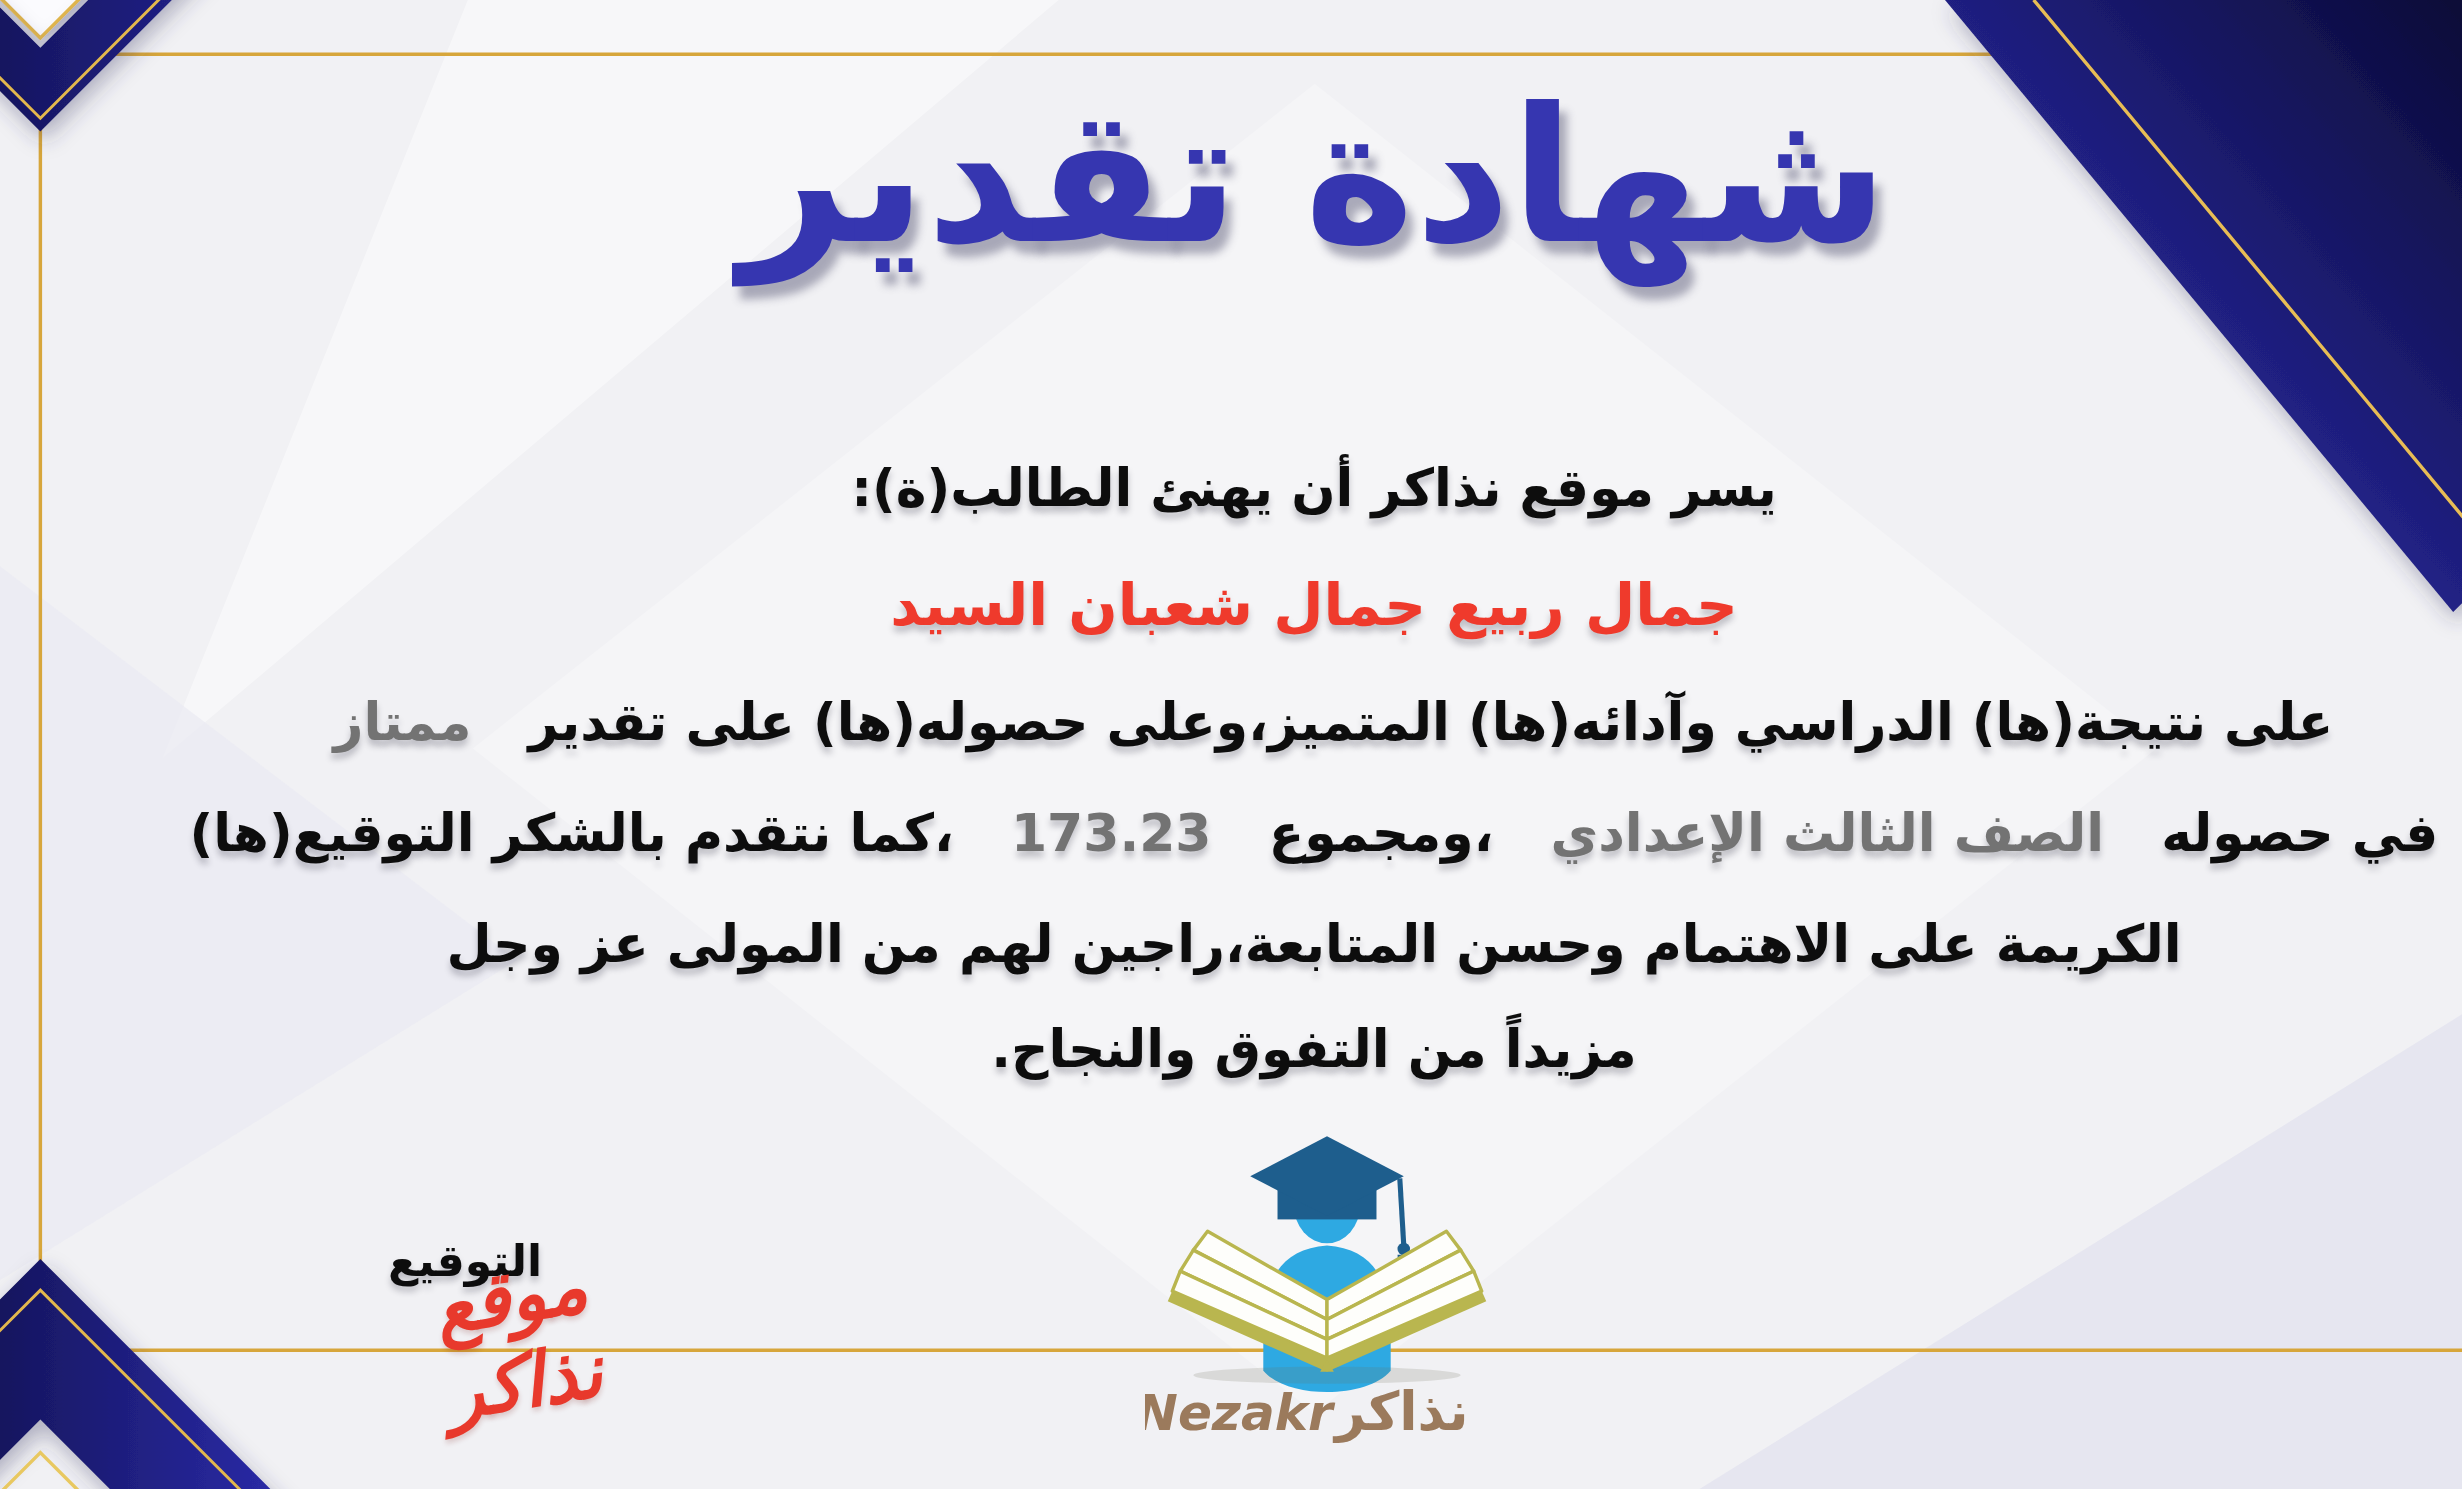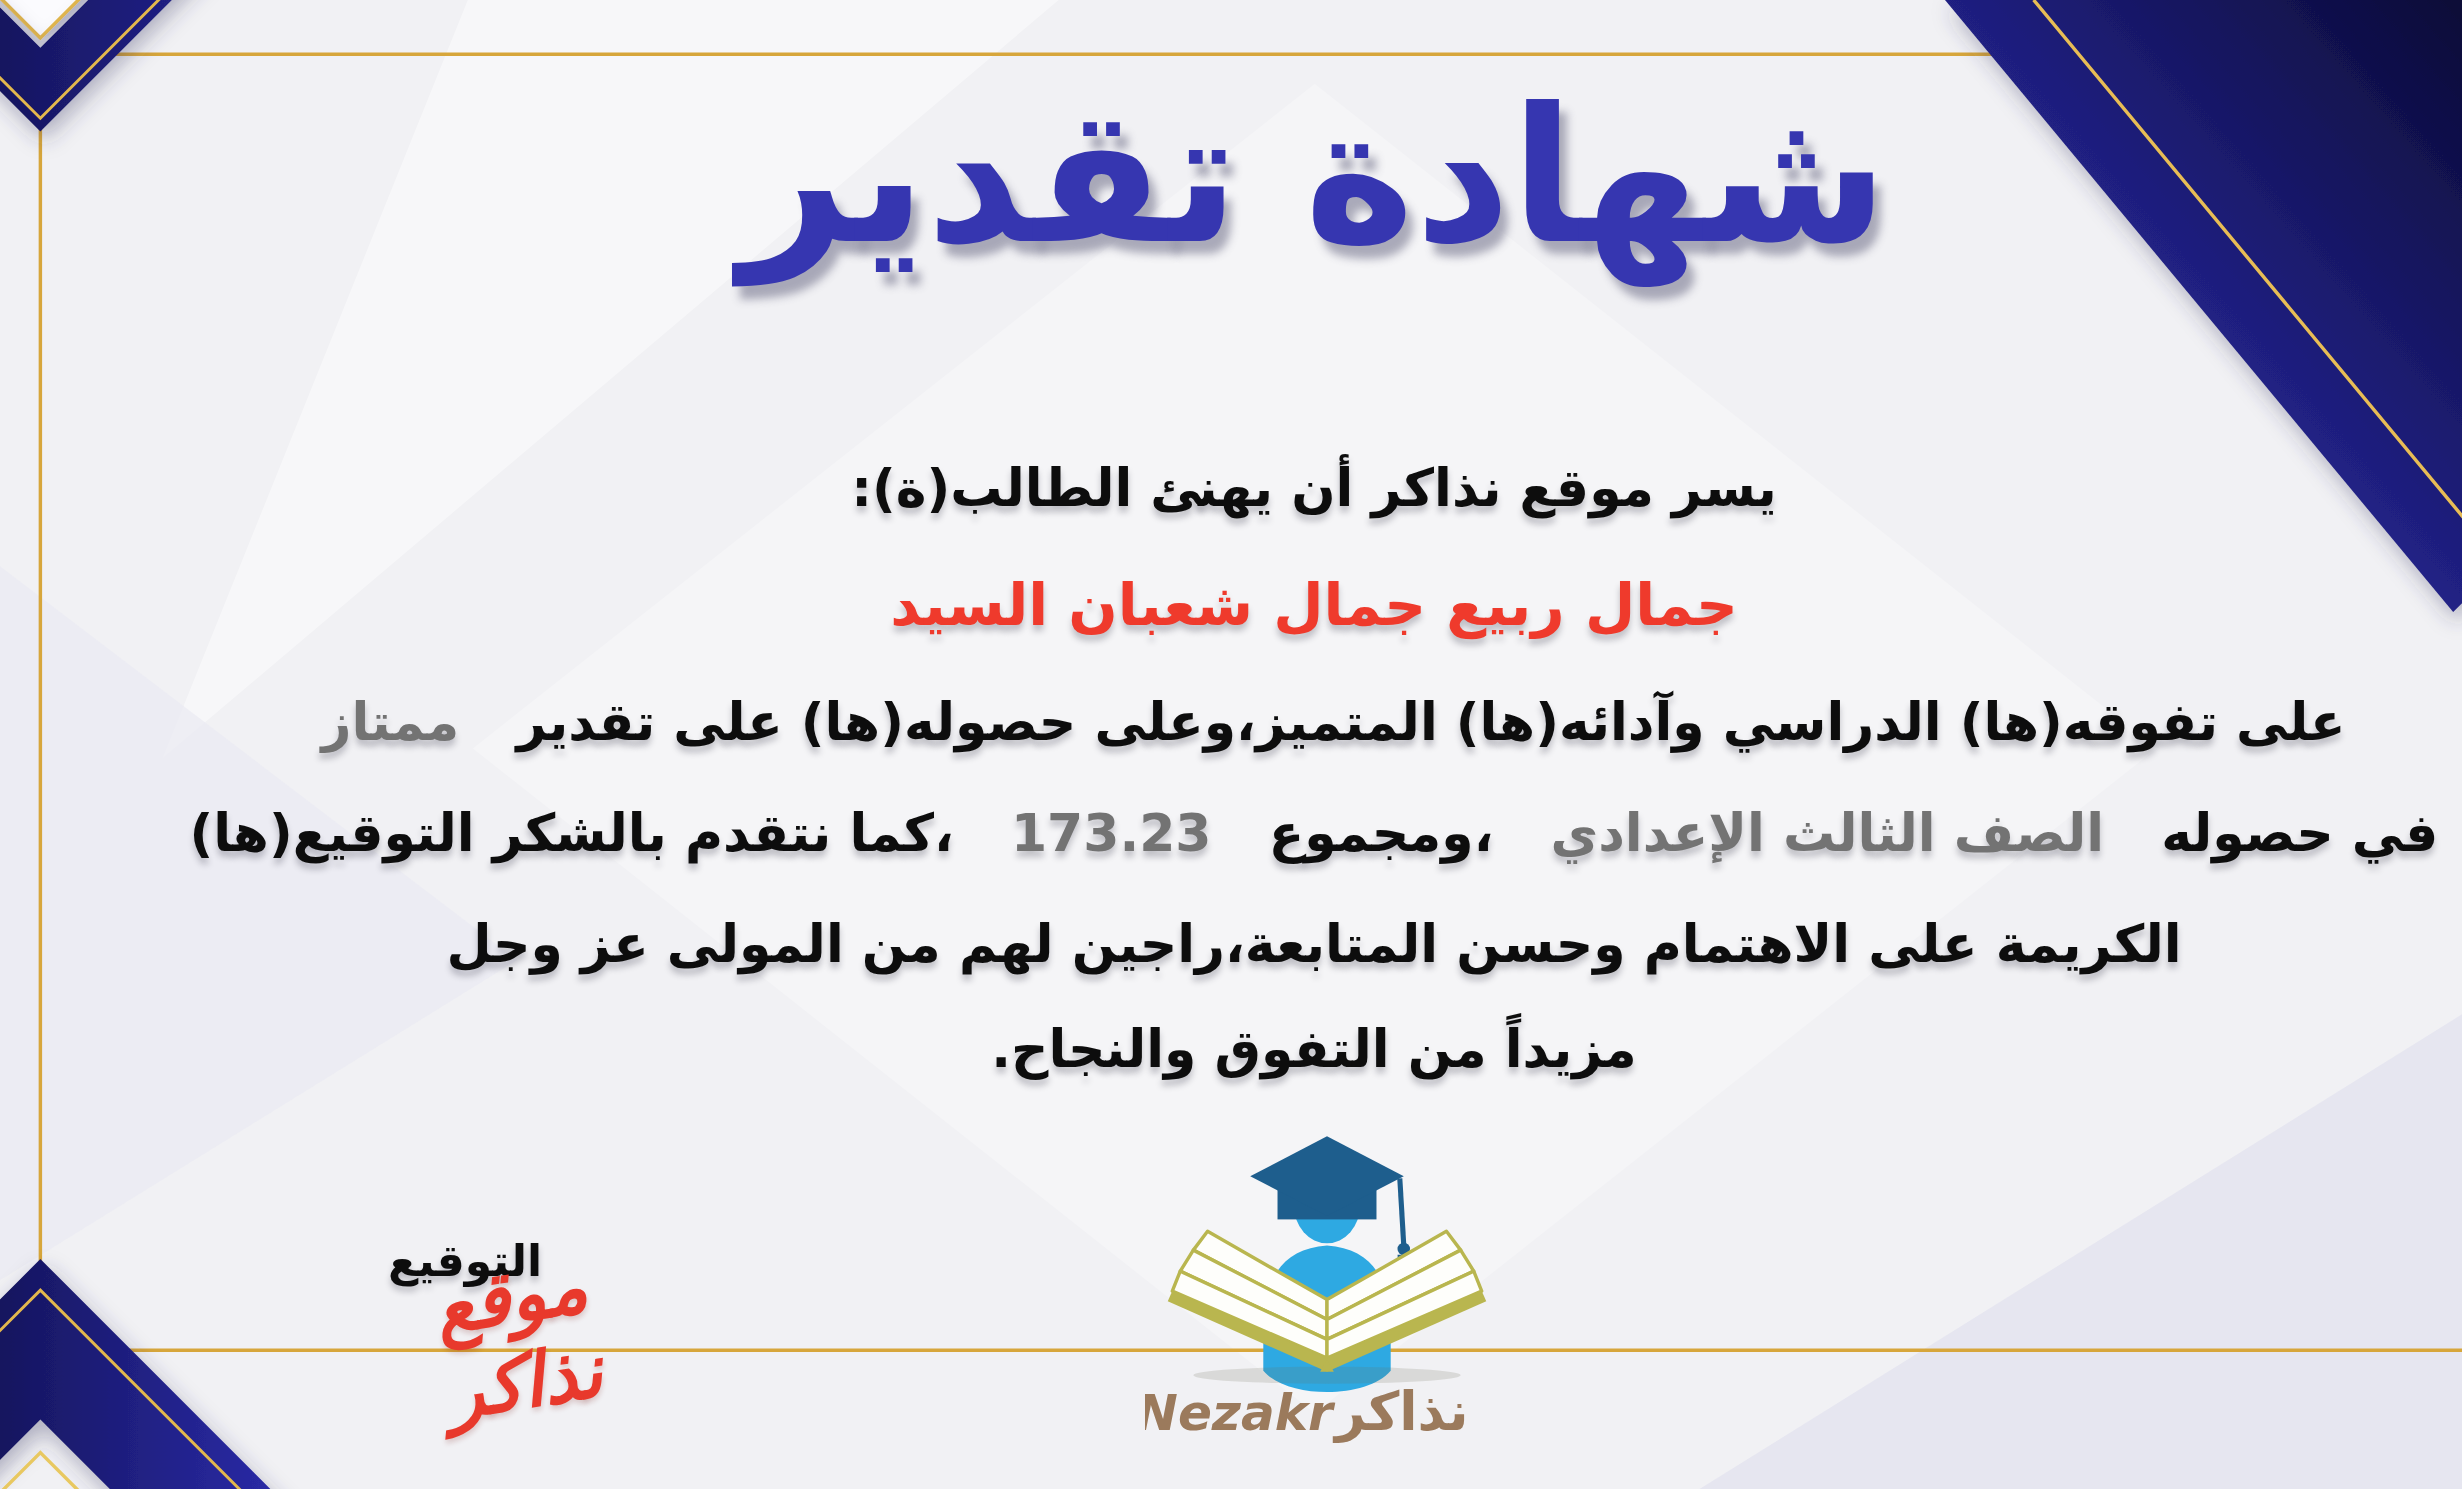--- a/index.html
+++ b/index.html
@@ -109,21 +109,21 @@
     </g>
   </svg>
 
   <div class="abs title" dir="rtl">شهادة تقدير</div>
 
   <div class="abs center-line line intro" dir="rtl">يسر موقع نذاكر أن يهنئ الطالب(ة):</div>
 
   <div class="abs center-line line name" dir="rtl">جمال ربيع جمال شعبان السيد</div>
 
   <div class="abs center-line line l3" dir="rtl">
-    <span>على تفوقه(ها) الدراسي وآدائه(ها) المتميز،وعلى حصوله(ها) على تقدير</span>
+    <span>على نتيجة(ها) الدراسي وآدائه(ها) المتميز،وعلى حصوله(ها) على تقدير</span>
     <span class="red gap">ممتاز</span>
   </div>
 
   <div class="abs center-line line l4" dir="rtl">
     <span>في حصوله</span>
     <span class="red gap">الصف الثالث الإعدادي</span>
     <span>،ومجموع</span>
     <span class="red gap">173.23</span>
     <span>،كما نتقدم بالشكر التوقيع(ها)</span>
   </div>

